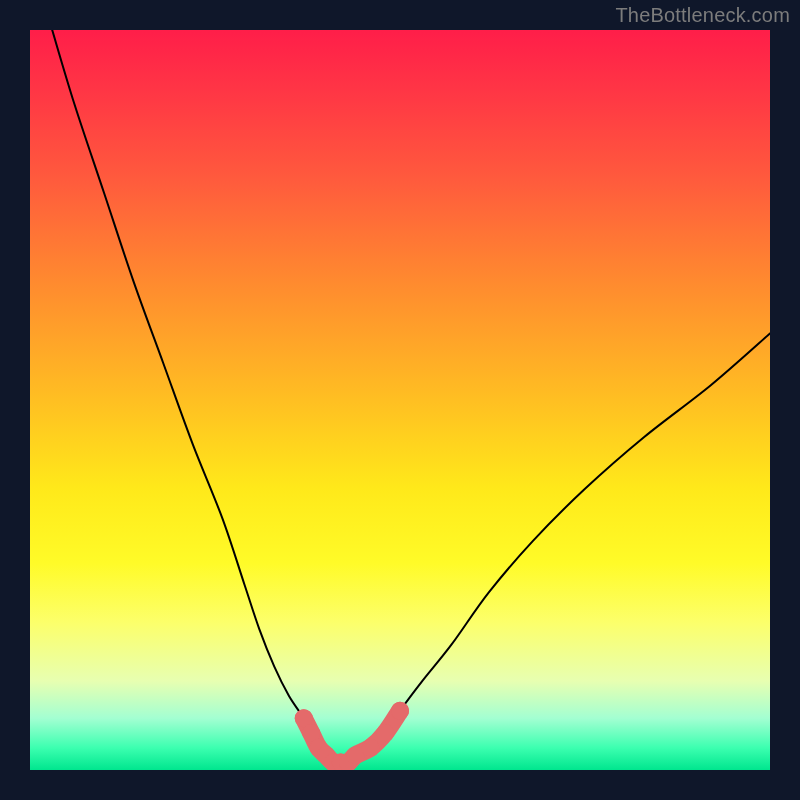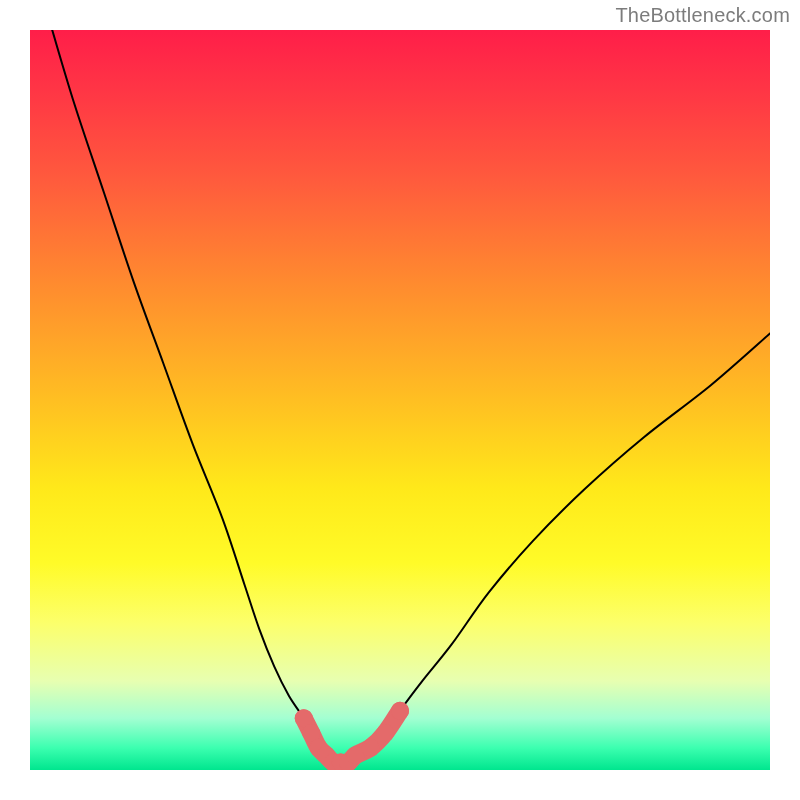--- a/index.html
+++ b/index.html
@@ -8,21 +8,21 @@
     width: 800px;
     height: 800px;
     background: #000000;
     overflow: hidden;
     font-family: Arial, Helvetica, sans-serif;
   }
   .stage {
     position: relative;
     width: 800px;
     height: 800px;
-    background: #ffffff;
+    background: #0f172a;
   }
   .watermark {
     position: absolute;
     top: 4px;
     right: 10px;
     color: #7c7c7c;
     font-size: 20px;
     font-weight: 500;
     letter-spacing: 0.2px;
     z-index: 50;

